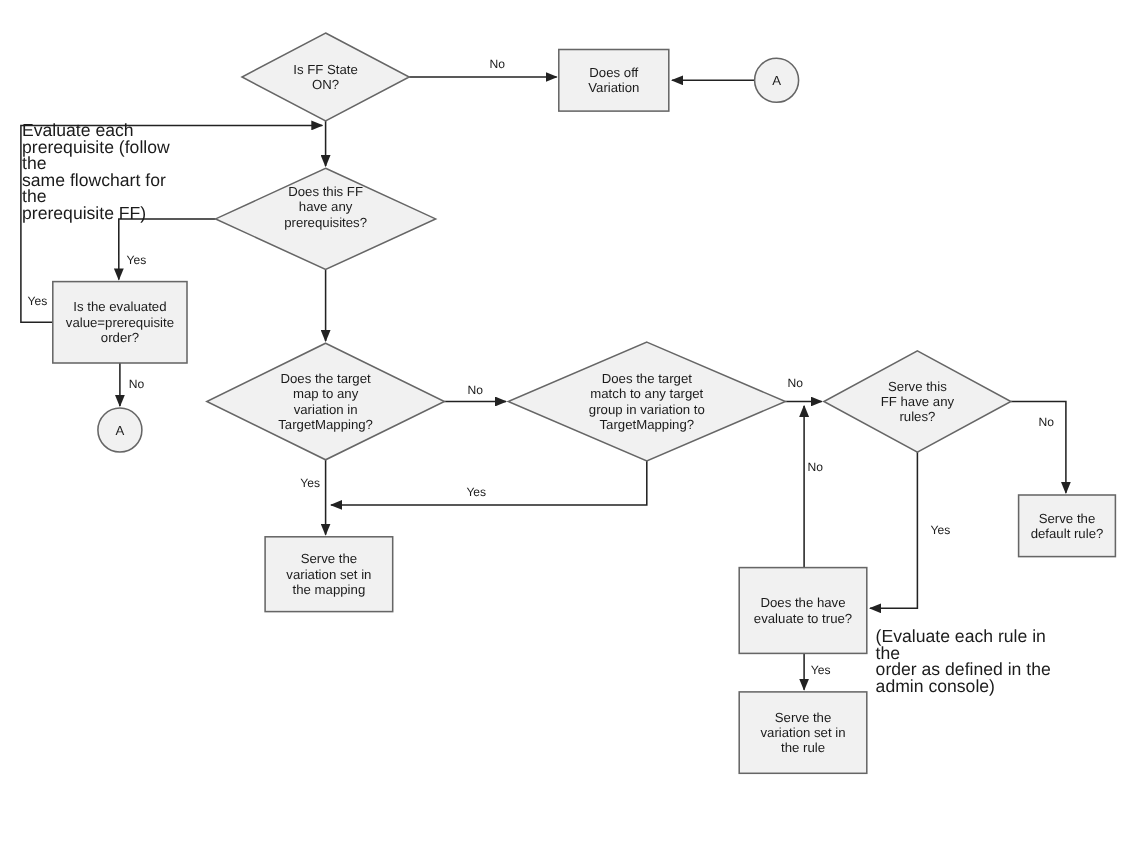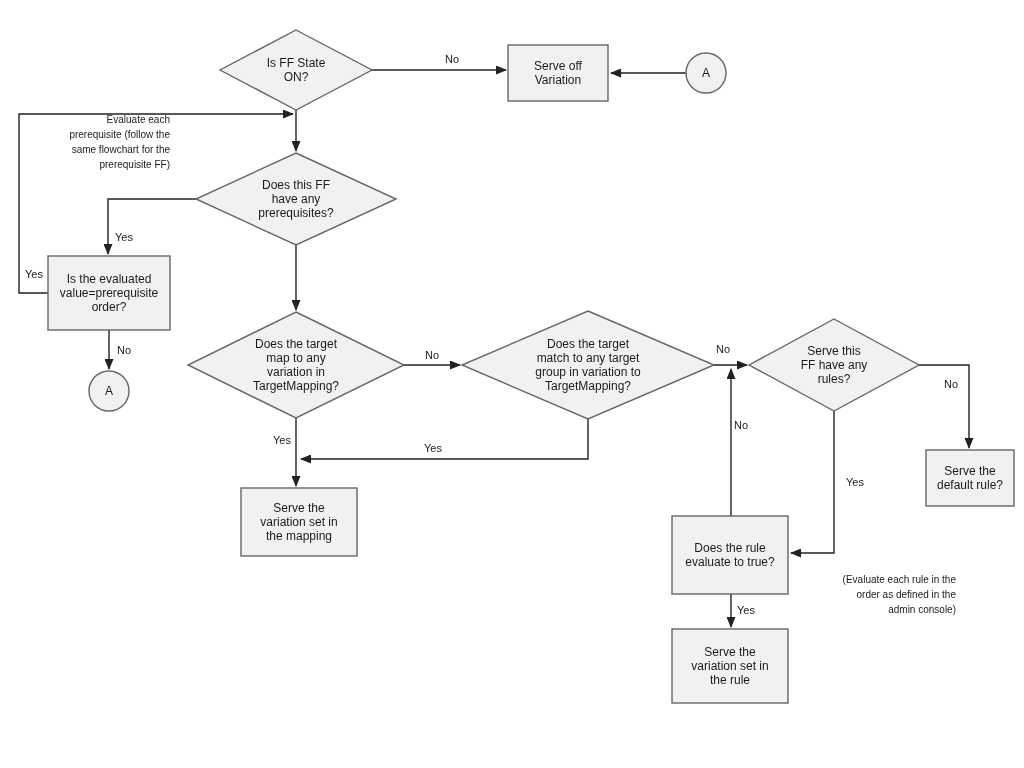--- a/index.html
+++ b/index.html
@@ -8,21 +8,21 @@
   svg.wires { position:absolute; left:0; top:0; }
   .shape { fill:var(--node_fill, #f1f1f1); stroke:var(--node_stroke, #666666); stroke-width:1.4; }
   .edge  { fill:none; stroke:var(--line, #222222); stroke-width:1.4; }
   .arrowhead { fill:var(--line, #222222); }
   .node-label {
     position:absolute; display:flex; align-items:center; justify-content:center;
     text-align:center; white-space:pre-line; font-size:12px; line-height:14px;
     color:var(--text, #1b1b1b); pointer-events:none;
   }
   .edge-label { position:absolute; font-size:11px; color:var(--text, #1b1b1b); }
-  .note { position:absolute; font-size:10px; line-height:15px; white-space:pre-line; color:var(--text, #1b1b1b);text-align:right; }
+  .note { position:absolute; font-size:16px; line-height:15px; white-space:pre-line; color:var(--text, #1b1b1b); }
 </style>
 </head>
 <body>
 
 <div class="canvas">
 
   <svg class="wires" width="1024" height="768" viewBox="0 0 1024 768">
     <defs>
       <marker id="arrow" markerUnits="userSpaceOnUse" markerWidth="11" markerHeight="9" viewBox="0 0 11 9" refX="10" refY="4.5" orient="auto">
         <path class="arrowhead" d="M0,0 L11,4.5 L0,9 Z"></path>
@@ -55,24 +55,24 @@
     <polygon class="shape" points="588,295 714,349 588,403 462,349"></polygon>
     <polygon class="shape" points="834,303 919,349 834,395 749,349"></polygon>
     <rect class="shape" x="241" y="472" width="116" height="68"></rect>
     <rect class="shape" x="926" y="434" width="88" height="56"></rect>
     <rect class="shape" x="672" y="500" width="116" height="78"></rect>
     <rect class="shape" x="672" y="613" width="116" height="74"></rect>
   </svg>
 
   <div class="node-label" style="left:220px;top:14px;width:152px;height:80px">Is FF State
 ON?</div>
-  <div class="node-label" style="left:508px;top:29px;width:100px;height:56px">Serve off
+  <div class="node-label" style="left:508px;top:29px;width:100px;height:56px">Does off
 Variation</div>
   <div class="node-label" style="left:686px;top:37px;width:40px;height:40px">A</div>
-  <div class="node-label" style="left:196px;top:137px;width:200px;height:92px">Does this FF
+  <div class="node-label" style="left:196px;top:126px;width:200px;height:92px">Does this FF
 have any
 prerequisites?</div>
   <div class="node-label" style="left:48px;top:240px;width:122px;height:74px">Is the evaluated
 value=prerequisite
 order?</div>
   <div class="node-label" style="left:89px;top:355px;width:40px;height:40px">A</div>
   <div class="node-label" style="left:188px;top:296px;width:216px;height:106px">Does the target
 map to any
 variation in
 TargetMapping?</div>
@@ -81,21 +81,21 @@
 group in variation to
 TargetMapping?</div>
   <div class="node-label" style="left:749px;top:303px;width:170px;height:92px">Serve this
 FF have any
 rules?</div>
   <div class="node-label" style="left:241px;top:472px;width:116px;height:68px">Serve the
 variation set in
 the mapping</div>
   <div class="node-label" style="left:926px;top:434px;width:88px;height:56px">Serve the
 default rule?</div>
-  <div class="node-label" style="left:672px;top:500px;width:116px;height:78px">Does the rule
+  <div class="node-label" style="left:672px;top:500px;width:116px;height:78px">Does the have
 evaluate to true?</div>
   <div class="node-label" style="left:672px;top:613px;width:116px;height:74px">Serve the
 variation set in
 the rule</div>
 
   <div class="note" style="left:20px;top:96px;width:150px">Evaluate each
 prerequisite (follow the
 same flowchart for the
 prerequisite FF)</div>
   <div class="note" style="left:796px;top:556px;width:160px">(Evaluate each rule in the

